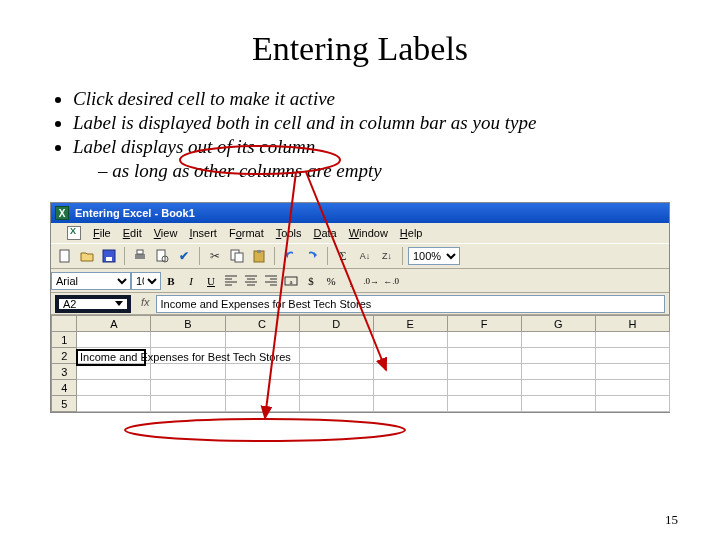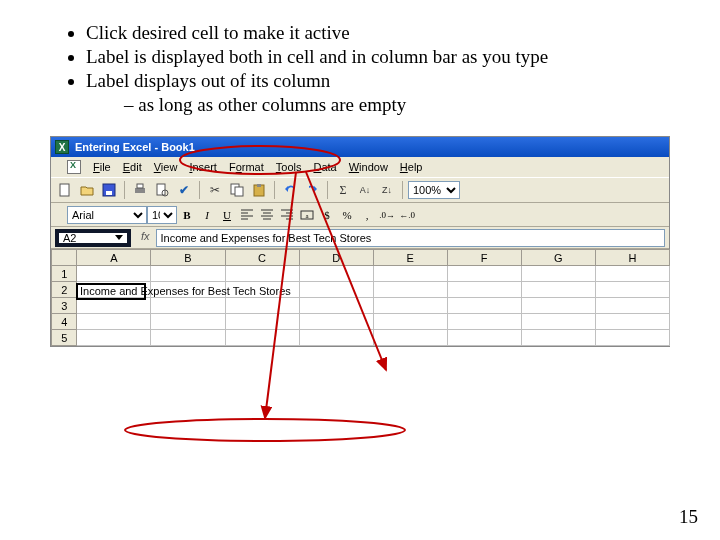--- a/index.html
+++ b/index.html
@@ -17,28 +17,28 @@
     font-weight: normal;
     font-size: 34px;
     text-align: center;
     margin: 10px 0 20px 0;
   }
   ul.bullets {
     font-size: 19px;
     margin: 0 0 20px 10px;
     padding-left: 20px;
   }
-  ul.bullets li { margin: 2px 16px; }
+  ul.bullets li { margin: 2px 3px; font-style: italic; }
   ul.sub { list-style: none; padding-left: 22px; margin: 2px 0; }
   ul.sub li::before { content: "– "; }
   .page-num {
     position: absolute;
     bottom: 12px;
-    right: 22px;
-    font-size: 19px;
+    right: 42px;
+    font-size: 13px;
   }
 
   
   .excel {
     margin: 0 auto;
     width: 620px;
     border: 1px solid #888;
     font-family: Tahoma, Arial, sans-serif;
     font-size: 11px;
     background: #ece9d8;
@@ -100,21 +100,21 @@
     font-size: 12px; color: #333;
   }
   .tbtn svg { width: 14px; height: 14px; }
   .toolbar select.zoom {
     width: 52px; height: 18px; font-size: 11px;
     border: 1px solid #7f9db9; background: #fff;
   }
   .fmtbar {
     background: #ece9d8;
     border-bottom: 1px solid #aca899;
-    padding: 2px 16px;
+    padding: 2px 0;
     height: 24px;
     display: flex;
     align-items: center;
     gap: 0;
   }
   .fmtbar select {
     height: 18px; font-size: 11px; border: 1px solid #7f9db9; background: #fff;
   }
   .fmtbar .font { width: 80px; }
   .fmtbar .size { width: 30px; }
@@ -183,20 +183,21 @@
     position: absolute;
     top: 0; left: 0;
     width: 720px; height: 540px;
     pointer-events: none;
   }
 </style>
 </head>
 <body>
 
 <div class="slide">
+  <h1 class="title">Entering Labels</h1>
   <ul class="bullets">
     <li>Click desired cell to make it active</li>
     <li>Label is displayed both in cell and in column bar as you type</li>
     <li><span>Label displays out of its column</span>
       <ul class="sub">
         <li>as long as other columns are empty</li>
       </ul>
     </li>
   </ul>
 

